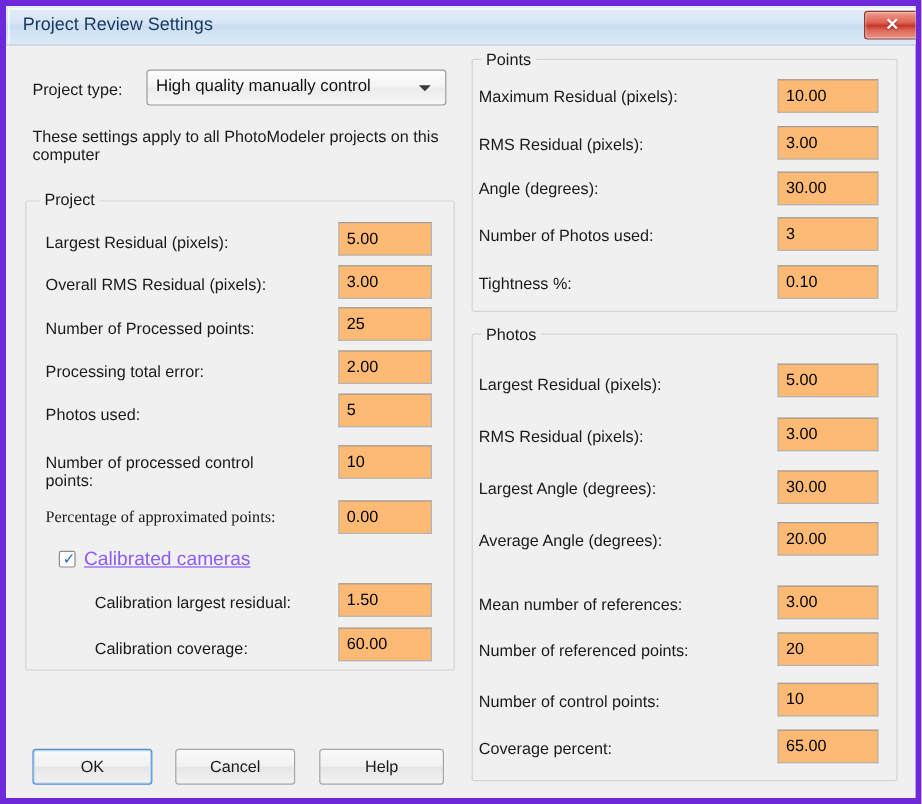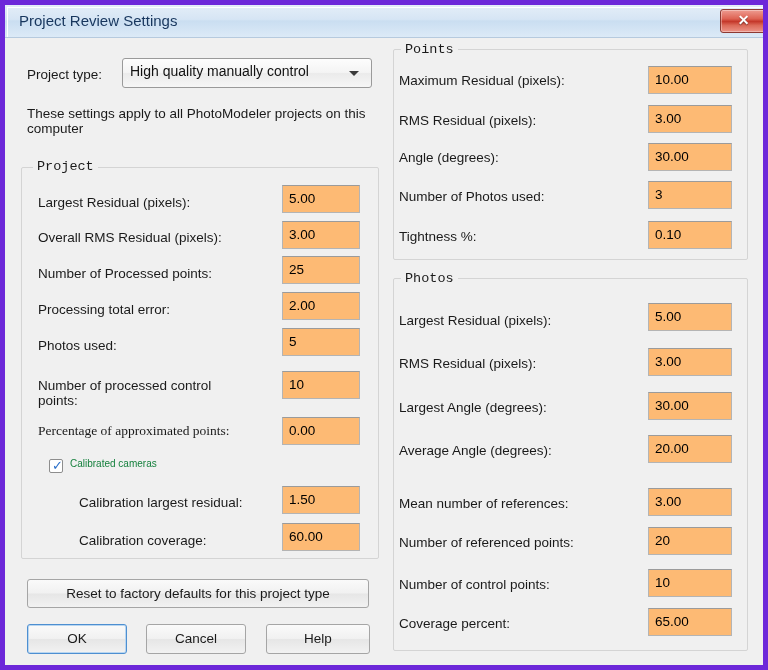--- a/index.html
+++ b/index.html
@@ -97,21 +97,21 @@
     box-sizing: border-box;
     border: 1px solid #d4d4d4;
     border-radius: 2px;
   }
   .group-label {
     position: absolute;
     background: #f0f0f0;
     padding: 0 4px;
     font-size: 13.5px;
     color: #1a1a1a;
-    font-family: Liberation Mono, monospace;
+    font-family: Liberation Sans, sans-serif;
     white-space: nowrap;
   }
   
   .combo {
     position: absolute;
     box-sizing: border-box;
     background: linear-gradient(to bottom, #fdfdfd 0%, #f4f4f4 48%, #ebebeb 52%, #f6f6f6 100%);
     border: 1px solid #9a9a9a;
     border-radius: 3px;
     cursor: pointer;
@@ -156,24 +156,25 @@
     height: 14px;
     color: #2a6fc9;
     font-size: 13px;
     line-height: 16px;
     font-family: "Liberation Sans", sans-serif;
   }
   .checkbox-label {
     position: absolute;
     left: 21px;
     top: 0px;
-    font-size: 10px;
-    color: #15803d;
-    font-family: "Liberation Sans", sans-serif;
-    white-space: nowrap;
+    font-size: 16px;
+    color: #8b5cf6;
+    font-family: "Liberation Sans", sans-serif;
+    white-space: nowrap;
+    text-decoration: underline;
   }
   
   .btn {
     position: absolute;
     box-sizing: border-box;
     background: linear-gradient(to bottom, #fafafa 0%, #f1f1f1 48%, #e6e6e6 52%, #f2f2f2 100%);
     border: 1px solid #a5a5a5;
     border-radius: 3px;
     font-size: 13.5px;
     color: #1a1a1a;
@@ -282,19 +283,18 @@
 
   <div class="lbl" style="left:394px; top:530px;">Number of referenced points:</div>
   <div class="field" style="left:643px; top:522px; width:84px;">20</div>
 
   <div class="lbl" style="left:394px; top:572px;">Number of control points:</div>
   <div class="field" style="left:643px; top:564px; width:84px;">10</div>
 
   <div class="lbl" style="left:394px; top:611px;">Coverage percent:</div>
   <div class="field" style="left:643px; top:603px; width:84px;">65.00</div>
 
-  <div class="btn" style="left:22px; top:574px; width:342px; height:29px; line-height:27px;">Reset to factory defaults for this project type</div>
 
   <div class="btn default" style="left:22px; top:619px; width:100px; height:30px; line-height:28px;">OK</div>
   <div class="btn" style="left:141px; top:619px; width:100px; height:30px; line-height:28px;">Cancel</div>
   <div class="btn" style="left:261px; top:619px; width:104px; height:30px; line-height:28px;">Help</div>
 
 </div>
 
 </body></html>

